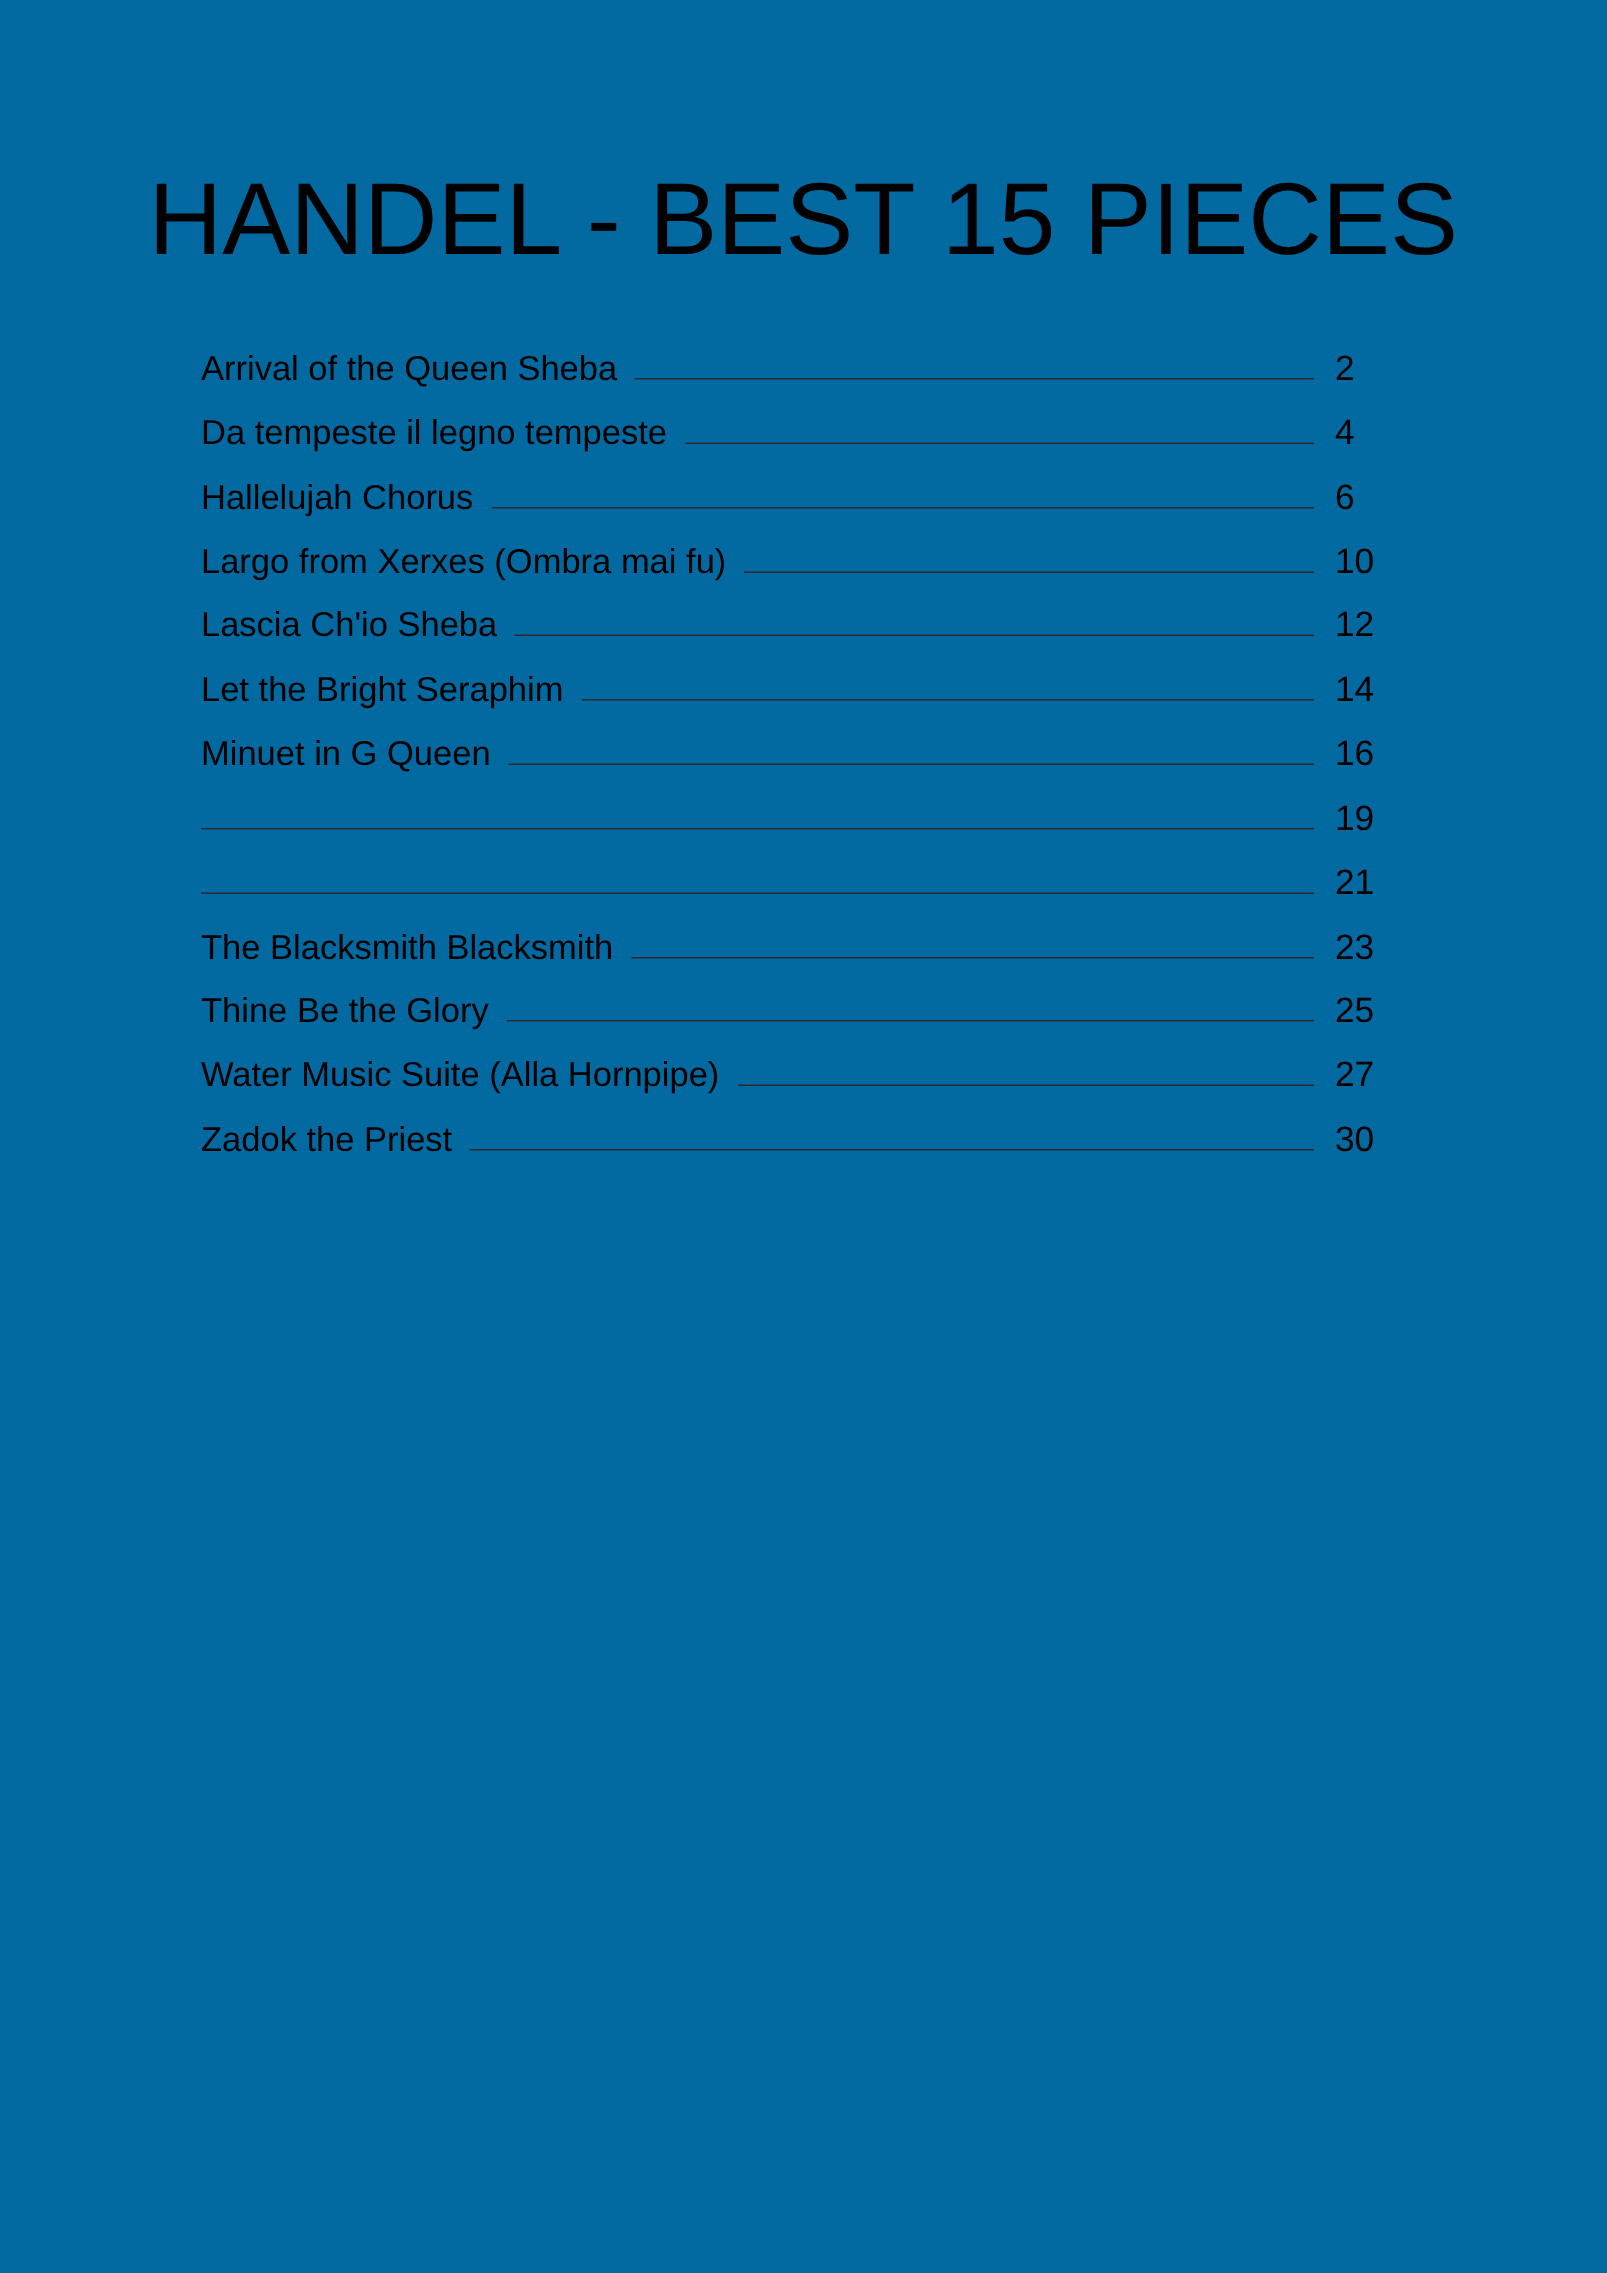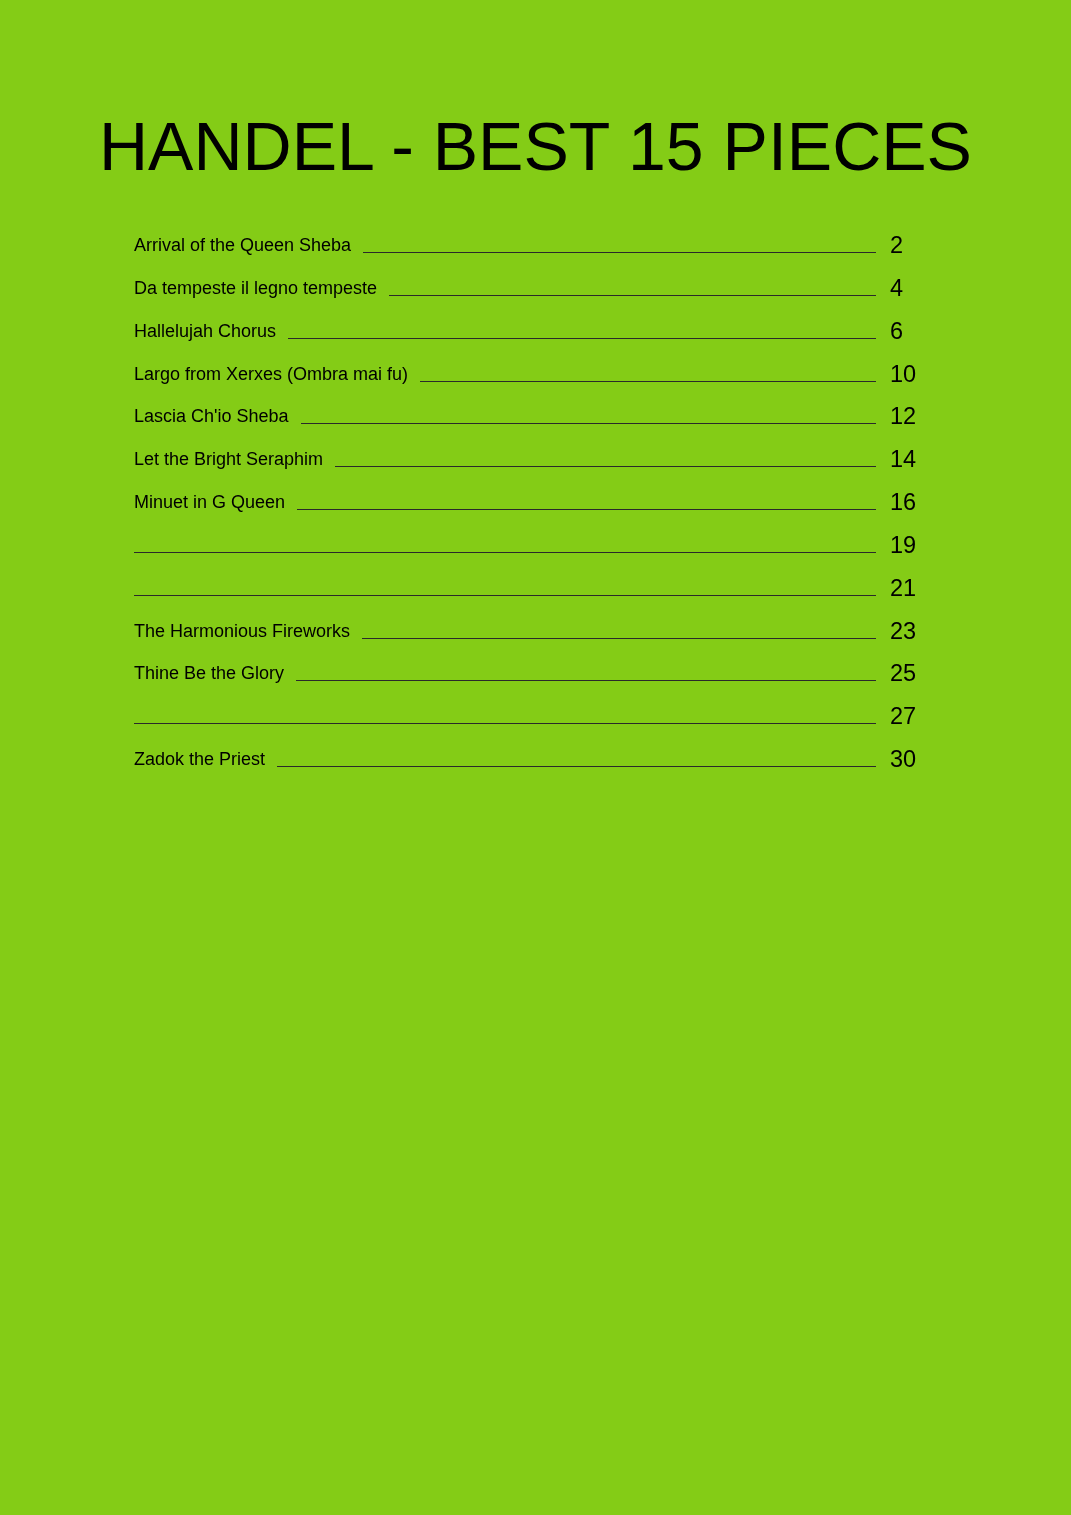--- a/index.html
+++ b/index.html
@@ -13,21 +13,21 @@
       position: relative;
       overflow: hidden;
       font-family: "Liberation Sans", sans-serif;
       color: #000000;
     }
     .page {
       position: absolute;
       left: 0; top: 0;
       width: 1071px;
       height: 1515px;
-      background: #84cc16;
+      background: #0369a1;
     }
     .title {
       position: absolute;
       left: 0;
       width: 1071px;
       top: 104px;
       text-align: center;
       font-size: 68px;
       line-height: 84px;
       font-weight: normal;
@@ -43,21 +43,21 @@
       padding: 0;
       list-style: none;
     }
     .toc-row {
       position: relative;
       height: 42.85px;
       display: flex;
       align-items: flex-start;
     }
     .toc-title {
-      font-size: 18px;
+      font-size: 23px;
       line-height: 42px;
       white-space: nowrap;
       flex: 0 0 auto;
       padding-right: 12px;
     }
     .toc-leader {
       flex: 1 1 auto;
       border-bottom: 1.3px solid #2a2a2a;
       height: 28px;
       margin-right: 14px;
@@ -113,30 +113,31 @@
     </li>
     <li class="toc-row">
       <span class="toc-leader"></span>
       <span class="toc-page">19</span>
     </li>
     <li class="toc-row">
       <span class="toc-leader"></span>
       <span class="toc-page">21</span>
     </li>
     <li class="toc-row">
-      <span class="toc-title">The Harmonious Fireworks</span>
+      <span class="toc-title">The Blacksmith Blacksmith</span>
       <span class="toc-leader"></span>
       <span class="toc-page">23</span>
     </li>
     <li class="toc-row">
       <span class="toc-title">Thine Be the Glory</span>
       <span class="toc-leader"></span>
       <span class="toc-page">25</span>
     </li>
     <li class="toc-row">
+      <span class="toc-title">Water Music Suite (Alla Hornpipe)</span>
       <span class="toc-leader"></span>
       <span class="toc-page">27</span>
     </li>
     <li class="toc-row">
       <span class="toc-title">Zadok the Priest</span>
       <span class="toc-leader"></span>
       <span class="toc-page">30</span>
     </li>
   </ul>
 </div>

